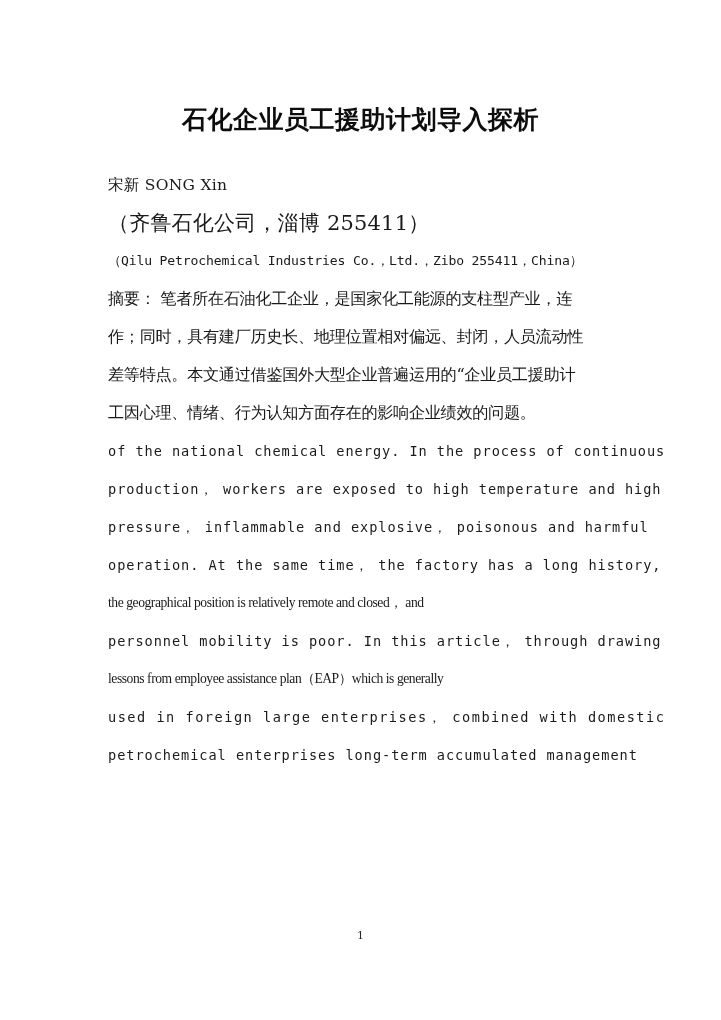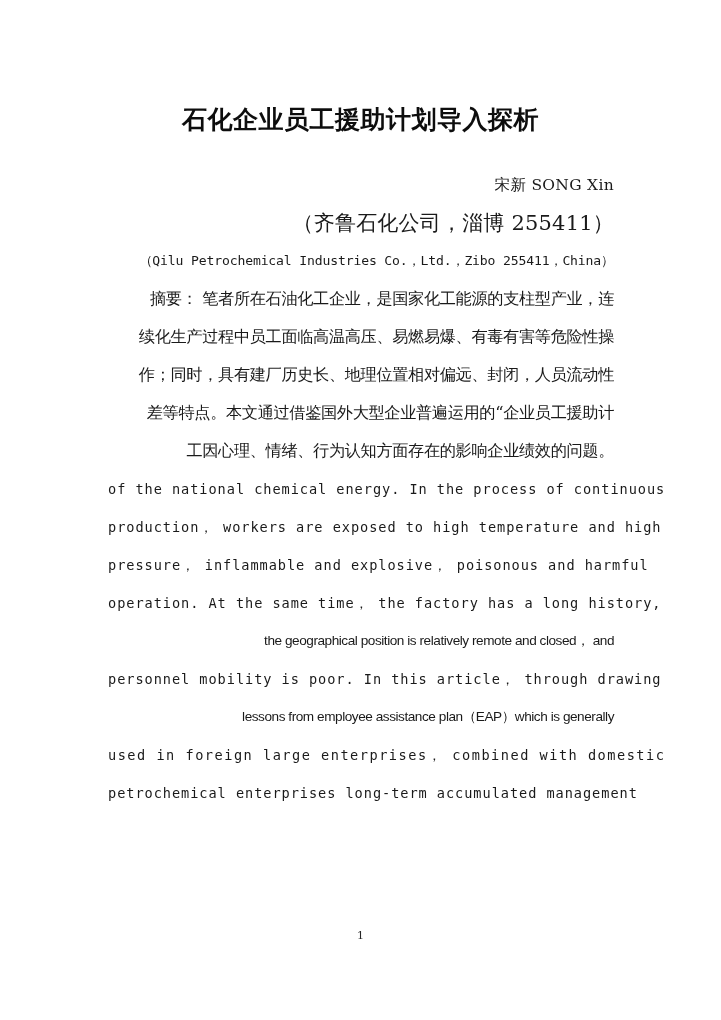--- a/index.html
+++ b/index.html
@@ -40,21 +40,20 @@
     color: #0d0d0d;
     white-space: nowrap;
   }
 
   
   .content {
     position: absolute;
     left: 108px;
     top: 166px;
     width: 506px;
-    text-align: right;
   }
 
   .line {
     font-size: 15.5px;
     line-height: 38px;
     height: 38px;
     color: #1a1a1a;
     white-space: nowrap;
     overflow: visible;
   }
@@ -71,21 +70,21 @@
     letter-spacing: -0.35px;
   }
 
   .affil-en {
     font-family: "DejaVu Sans Mono", "Liberation Mono", monospace;
     font-size: 13.1px;
     letter-spacing: -0.15px;
   }
 
   .en-tight {
-    font-family: Liberation Sans, sans-serif;
+    font-family: Liberation Serif, serif;
     font-size: 13.6px;
     letter-spacing: -0.45px;
   }
 
   .en-wide {
     font-family: "DejaVu Sans Mono", "Liberation Mono", monospace;
     font-size: 13.6px;
     letter-spacing: 0.95px;
   }
 
@@ -122,21 +121,20 @@
 
   <div class="content">
 
     <div class="line author-line">宋新 SONG Xin</div>
 
     <div class="line cjk">（齐鲁石化公司，淄博 255411）</div>
 
     <div class="line affil-en">（Qilu Petrochemical Industries Co.，Ltd.，Zibo 255411，China）</div>
 
     <div class="line cjk-narrow">摘要： 笔者所在石油化工企业，是国家化工能源的支柱型产业，连</div>
-    <div class="line cjk-narrow">续化生产过程中员工面临高温高压、易燃易爆、有毒有害等危险性操</div>
     <div class="line cjk-narrow">作；同时，具有建厂历史长、地理位置相对偏远、封闭，人员流动性</div>
     <div class="line cjk-narrow">差等特点。本文通过借鉴国外大型企业普遍运用的“企业员工援助计</div>
     <div class="line cjk-narrow">工因心理、情绪、行为认知方面存在的影响企业绩效的问题。</div>
 
     <div class="line en-wide">of the national chemical energy. In the process of continuous</div>
     <div class="line en-wide">production， workers are exposed to high temperature and high</div>
     <div class="line en-wide">pressure， inflammable and explosive， poisonous and harmful</div>
     <div class="line en-wide">operation. At the same time， the factory has a long history,</div>
     <div class="line en-tight">the geographical position is relatively remote and closed， and</div>
     <div class="line en-wide">personnel mobility is poor. In this article， through drawing</div>

